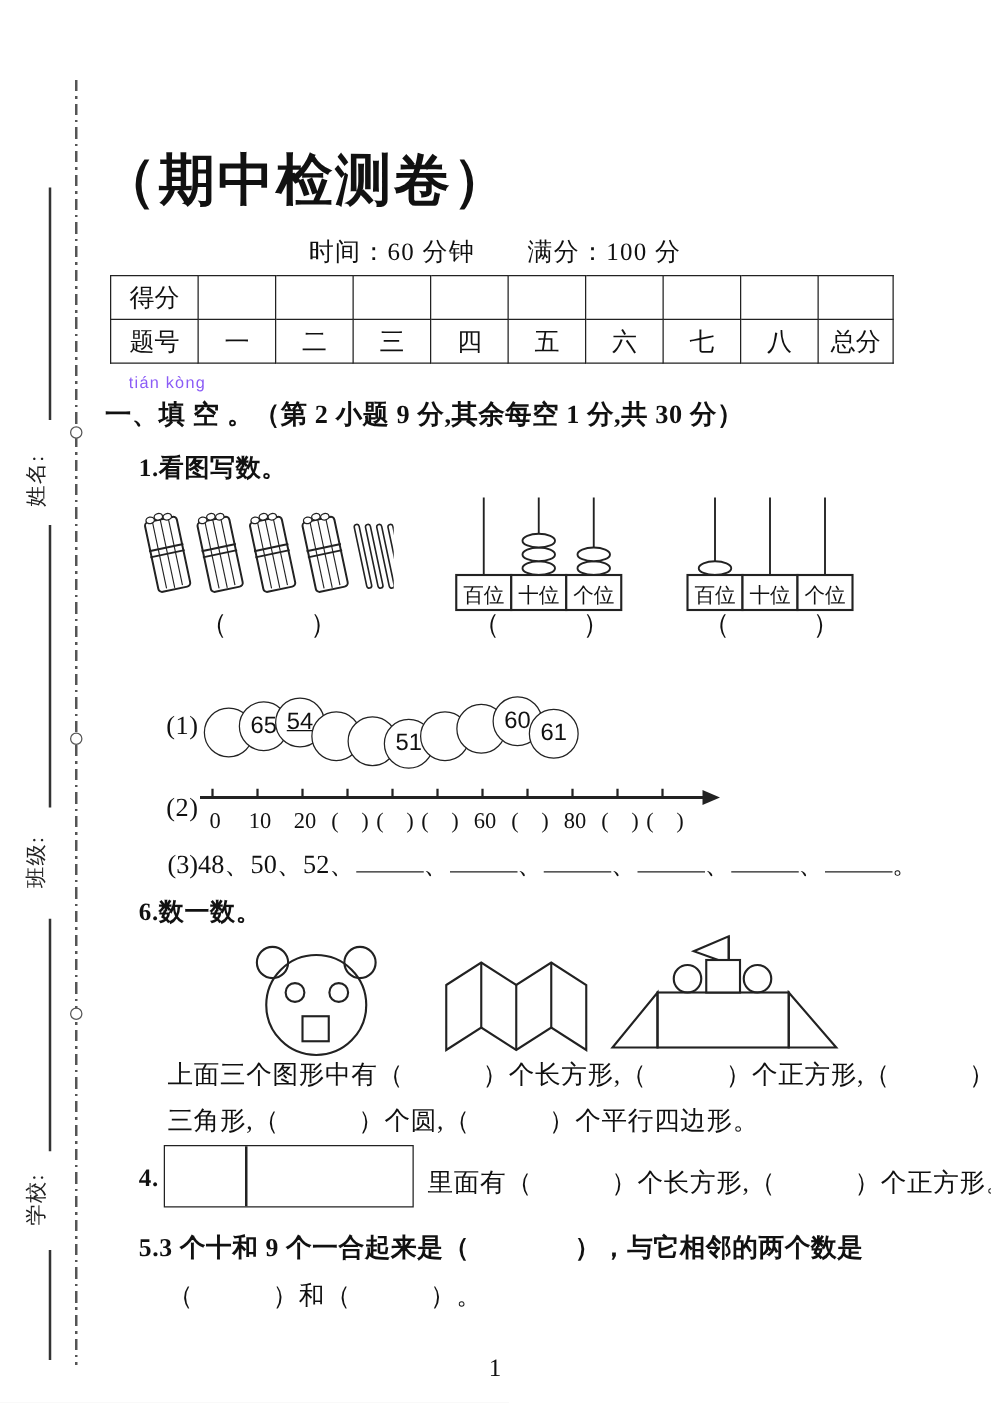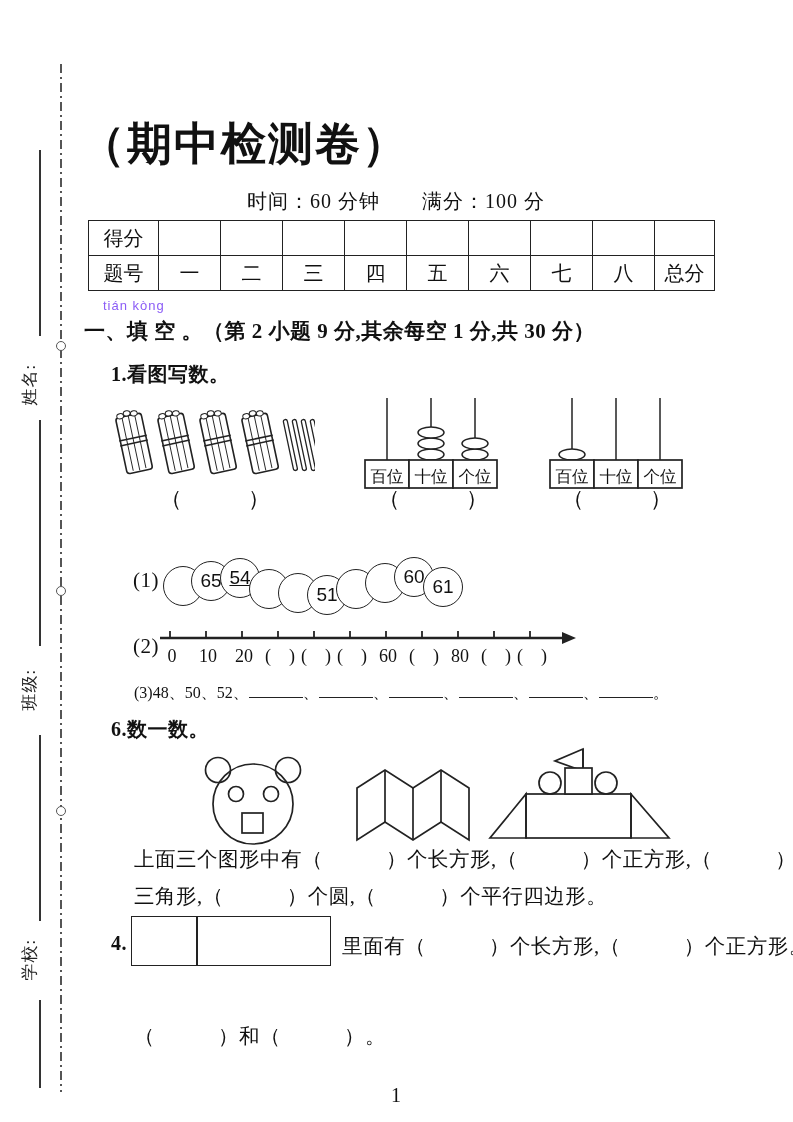--- a/index.html
+++ b/index.html
@@ -60,21 +60,21 @@
   .fig { position:absolute; }
   .paren-blank { position:absolute; text-align:center; font-size:22px; }
   
   .circles-wrap { position:absolute; left:163px; top:556px; width:310px; height:64px; }
   .num-circle {
     position:absolute; width:40px; height:40px; border:1.7px solid #222;
     border-radius:50%; background:#fff; text-align:center; line-height:37px;
     font-size:19px; font-family:"Liberation Sans", sans-serif;
   }
   
-  .fill-row { position:absolute; left:134px; top:676px; font-size:16px; white-space:nowrap; }
+  .fill-row { position:absolute; left:134px; top:676px; font-size:21px; white-space:nowrap; }
   .blank {
     display:inline-block; width:54px; height:22px;
     border-bottom:1.7px solid #222; vertical-align:baseline;
   }
   
   .q4-rect {
     position:absolute; left:131px; top:916px; width:200px; height:50px;
     border:1.8px solid #222; background:#fff;
   }
   .q4-divider { position:absolute; left:64px; top:0; width:2px; height:100%; background:#222; }
@@ -341,17 +341,18 @@
 
   <div class="txt" style="left:134px; top:845px; font-size:20.5px;">上面三个图形中有（　　　）个长方形,（　　　）个正方形,（　　　）个</div>
   <div class="txt" style="left:134px; top:882px; font-size:20.5px;">三角形,（　　　）个圆,（　　　）个平行四边形。</div>
 
   <div class="txt bold" style="left:111px; top:932px;">4.</div>
   <div class="q4-rect">
     <div class="q4-divider"></div>
   </div>
   <div class="txt" style="left:342px; top:932px; font-size:20.5px;">里面有（　　　）个长方形,（　　　）个正方形。</div>
 
+  <div class="txt" style="left:111px; top:984px; font-size:20.5px; font-weight:600;">5.3 个十和 9 个一合起来是（　　　　），与它相邻的两个数是</div>
   <div class="txt" style="left:134px; top:1022px; font-size:20.5px;">（　　　）和（　　　）。</div>
 
   <div class="page-num">1</div>
 
 </div>
 
 </body></html>

